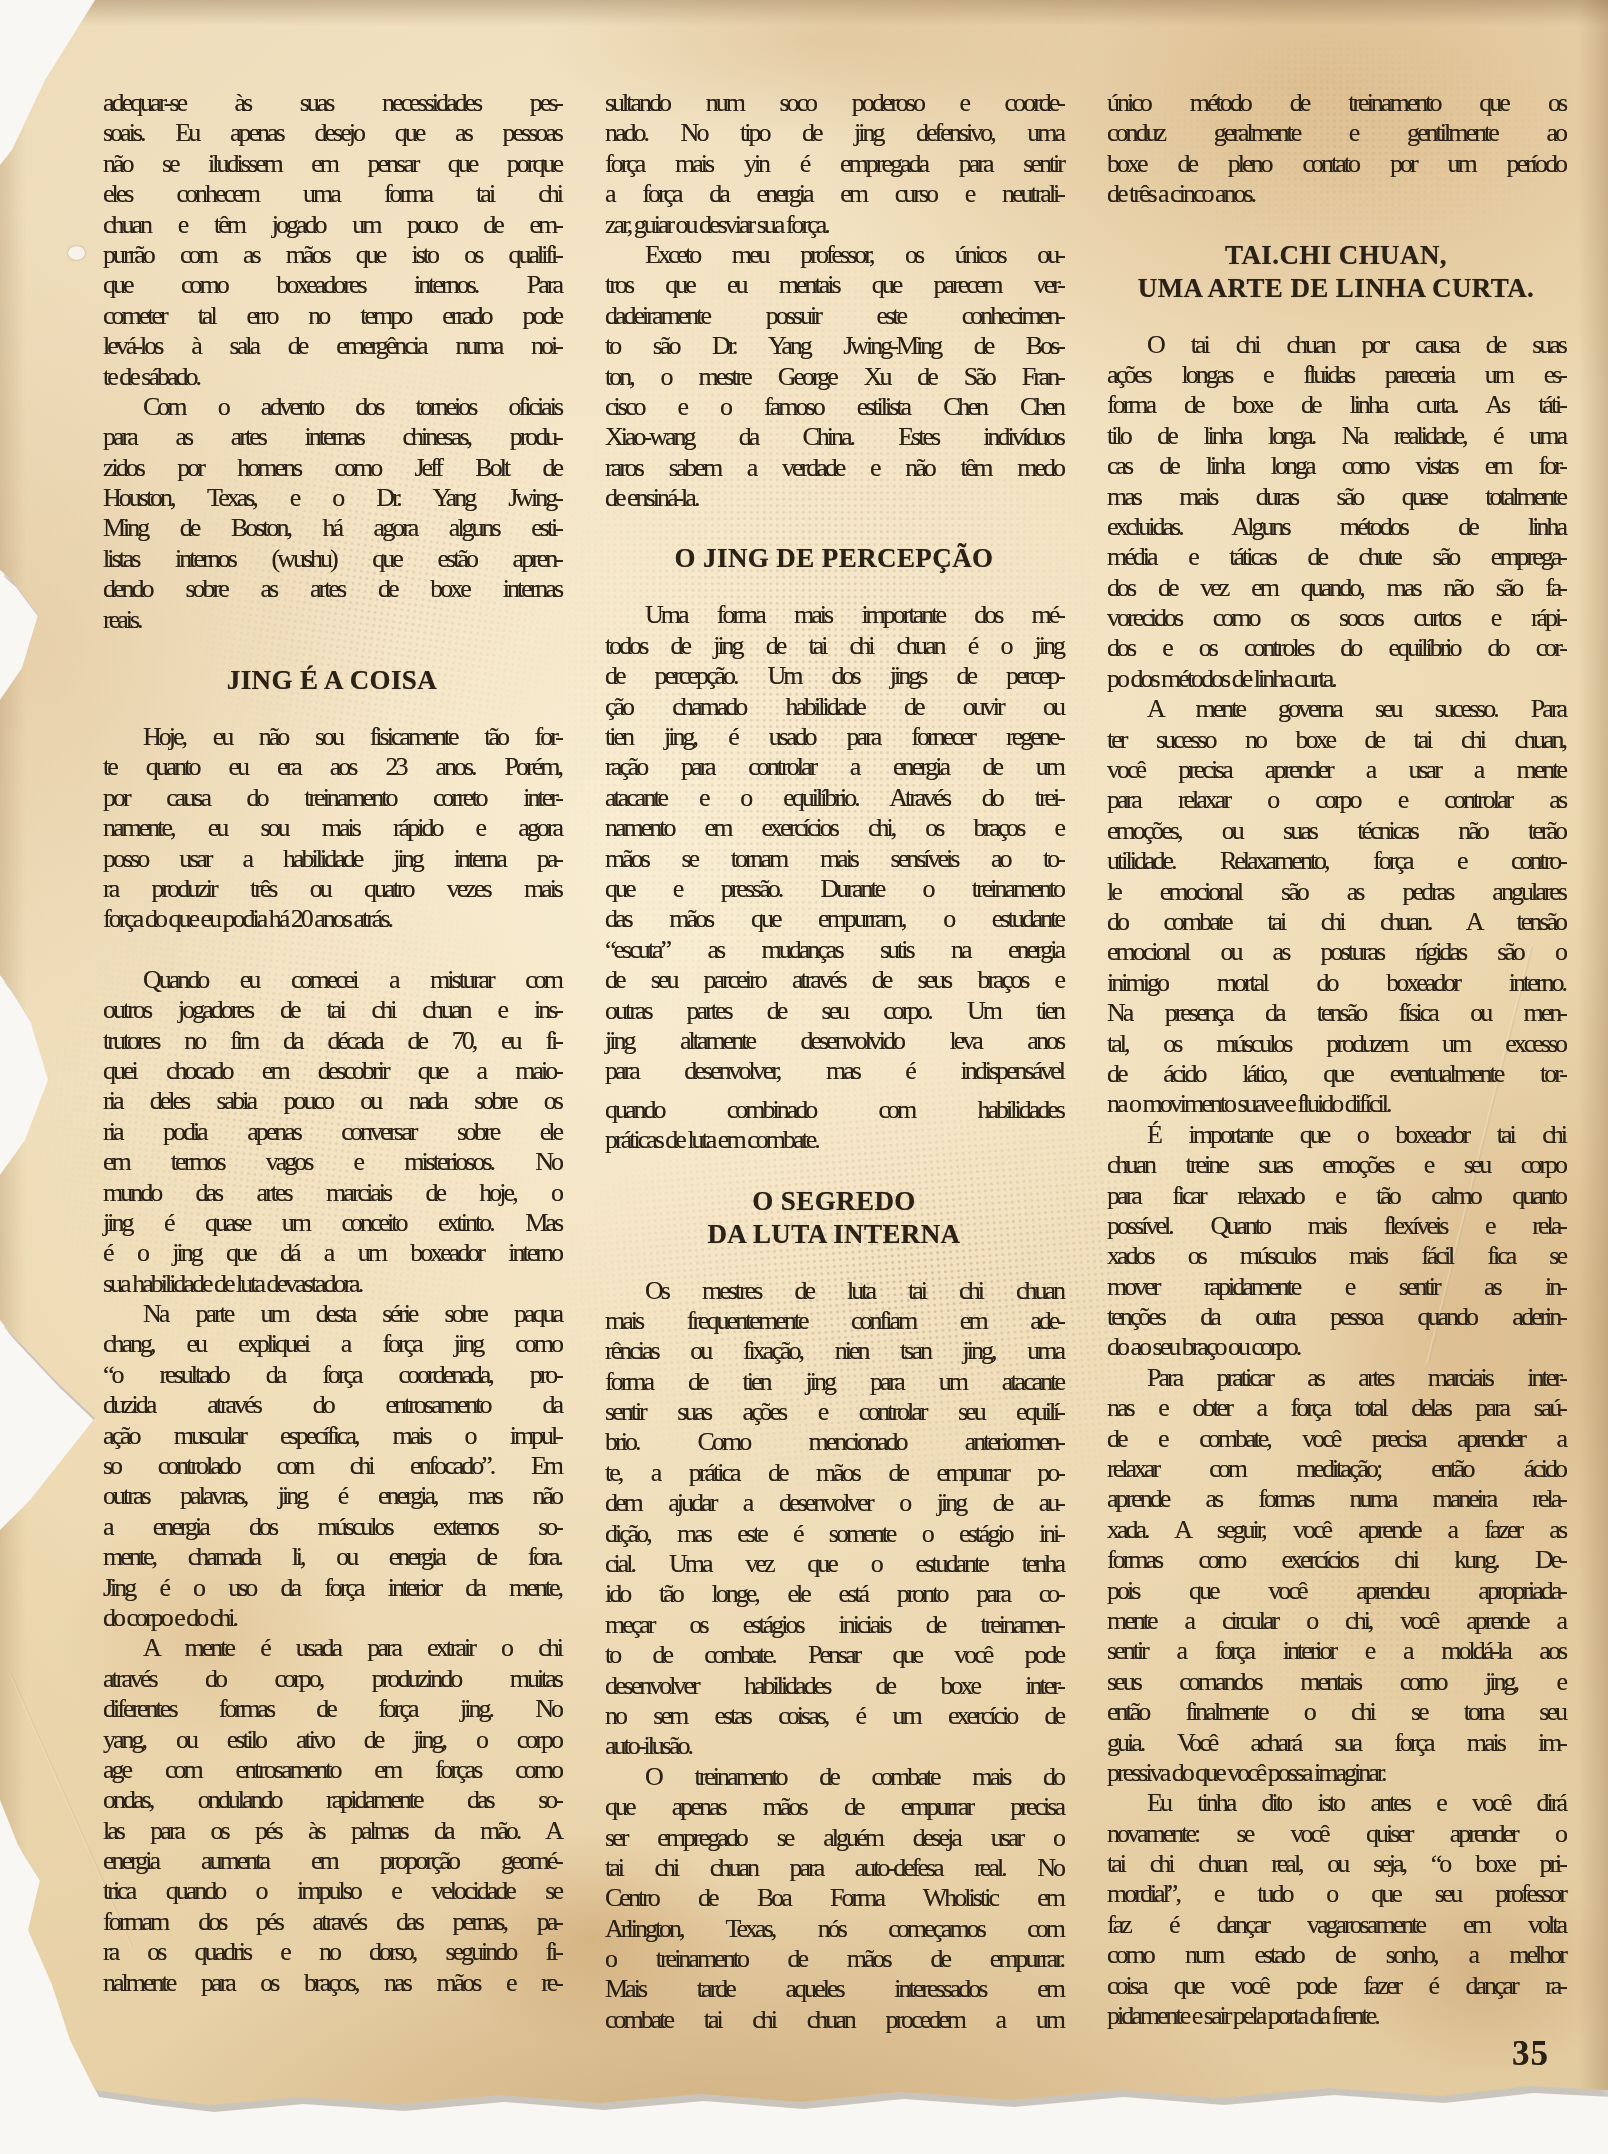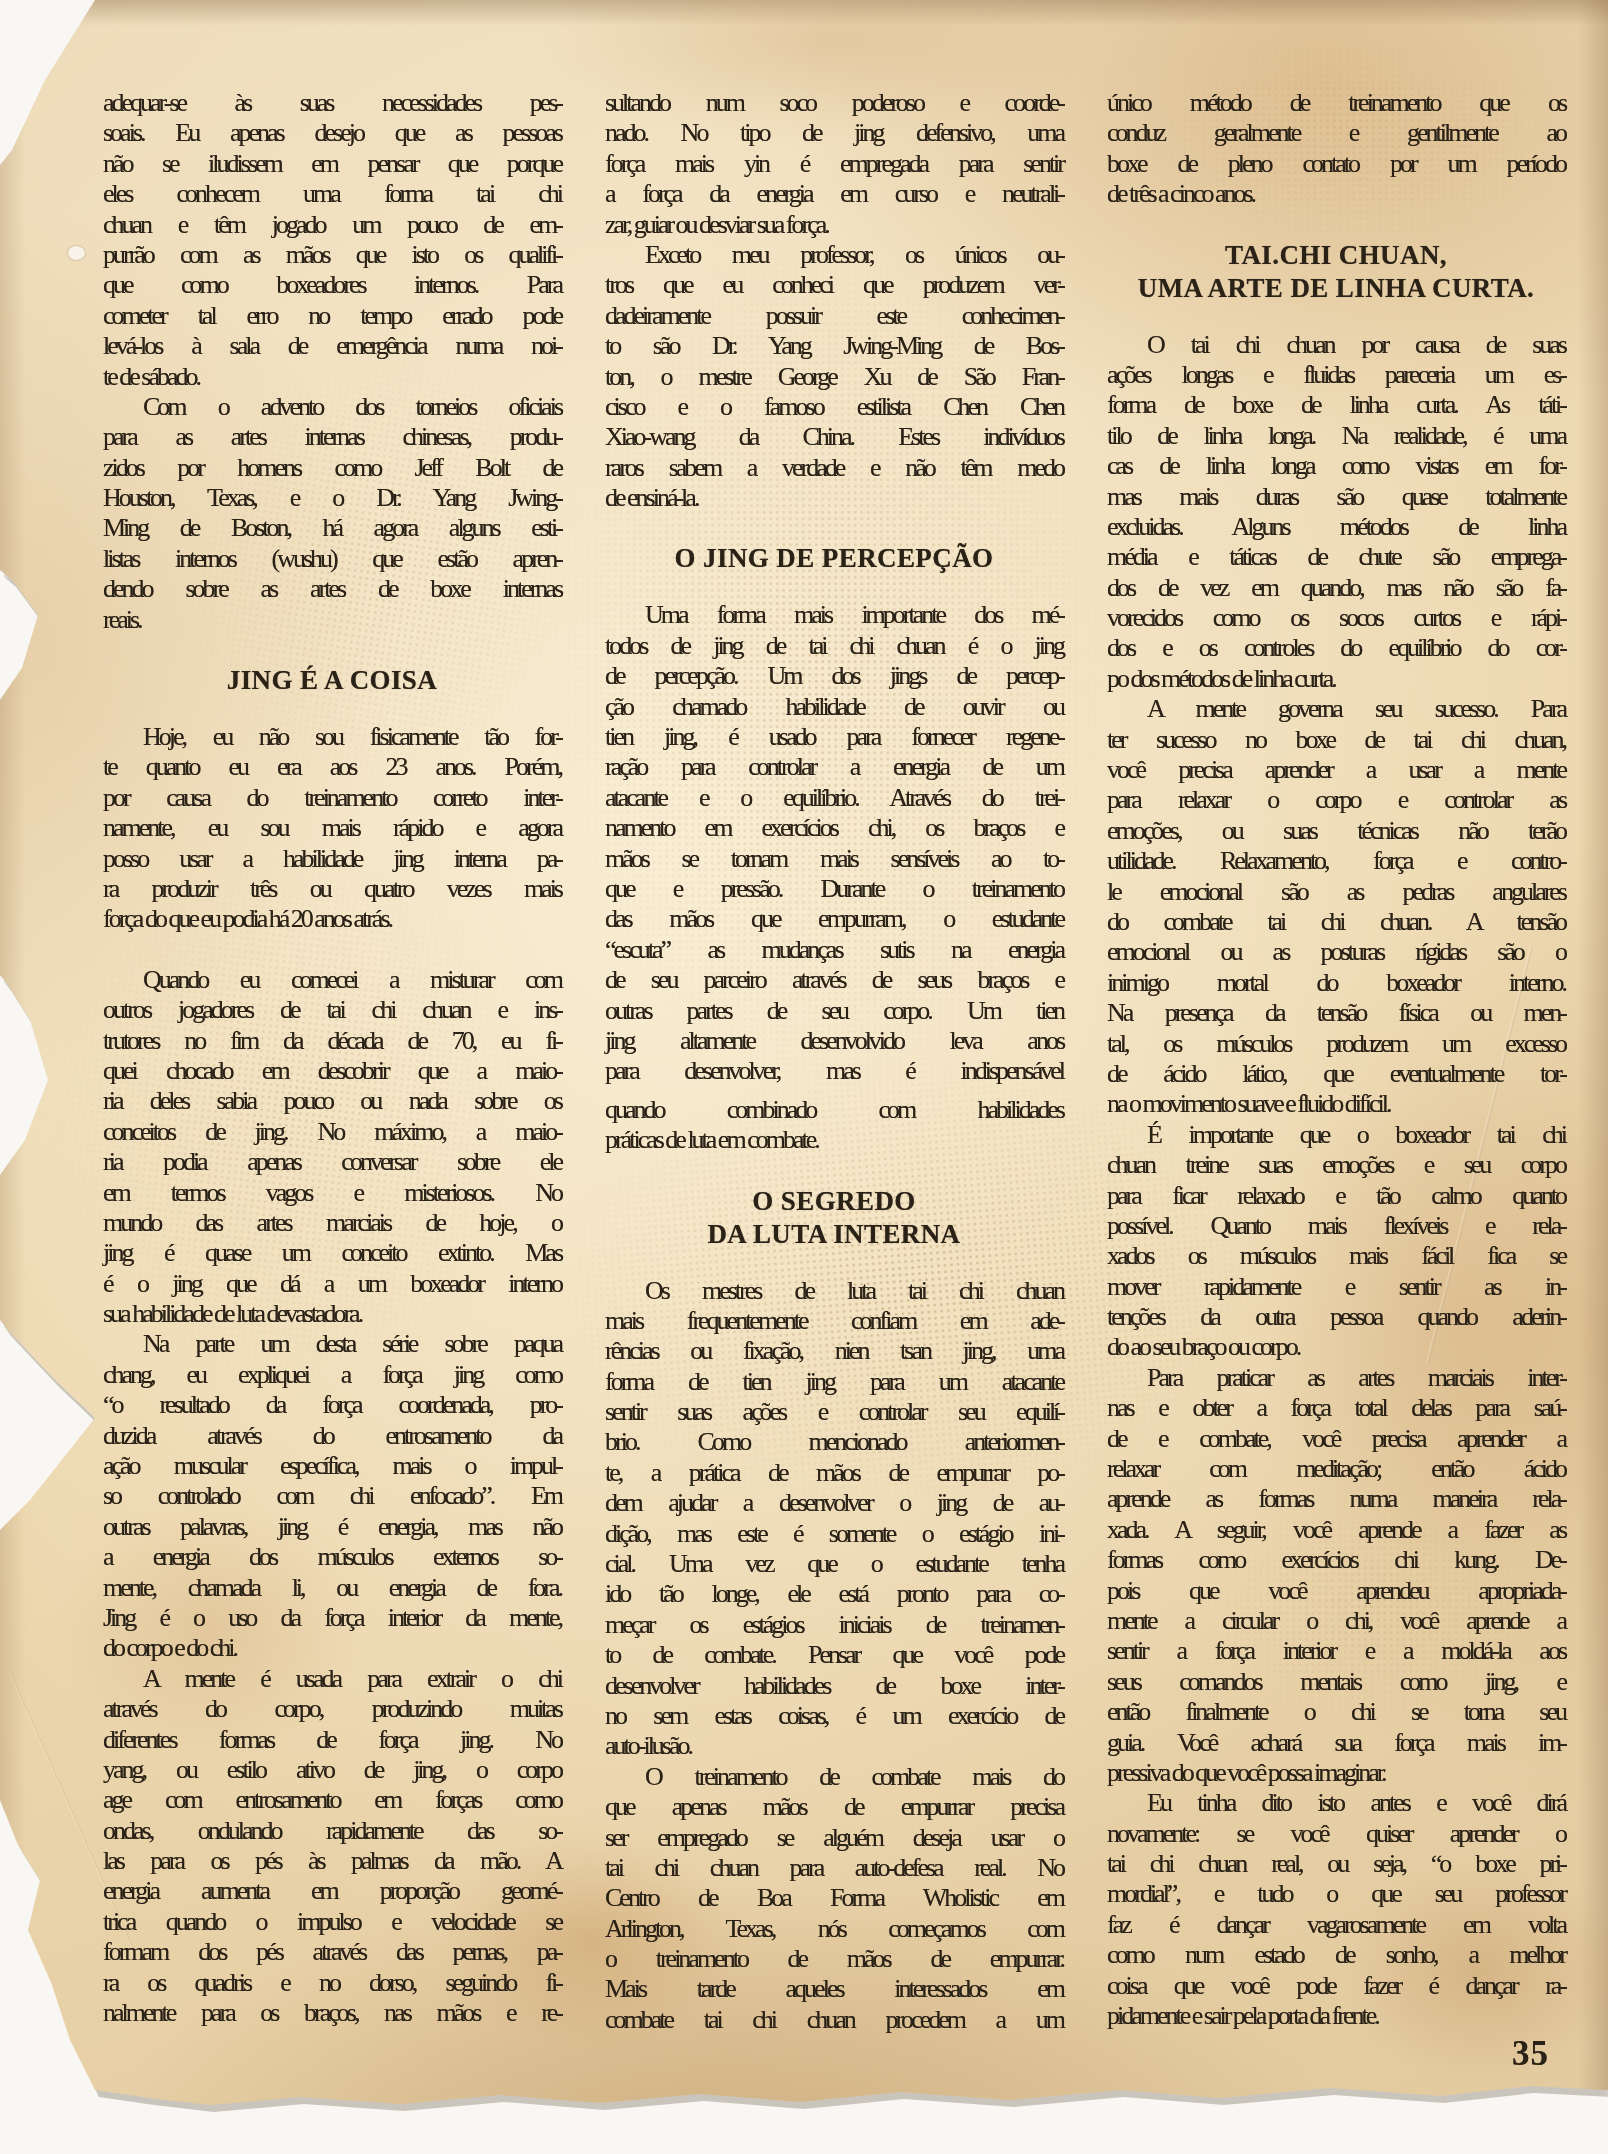--- a/index.html
+++ b/index.html
@@ -133,21 +133,20 @@
           <div class="line" style="white-space: normal; letter-spacing: -3px;">posso usar a habilidade jing interna pa-</div>
           <div class="line" style="white-space: normal; letter-spacing: -3px;">ra produzir três ou quatro vezes mais</div>
           <div class="line last" style="white-space: normal; letter-spacing: -3px;">força do que eu podia há 20 anos atrás.</div>
         </div>
         <div class="para gap-top">
           <div class="line first-indent" style="white-space: normal; letter-spacing: -3px;">Quando eu comecei a misturar com</div>
           <div class="line" style="white-space: normal; letter-spacing: -3px;">outros jogadores de tai chi chuan e ins-</div>
           <div class="line" style="white-space: normal; letter-spacing: -3px;">trutores no fim da década de 70, eu fi-</div>
           <div class="line" style="white-space: normal; letter-spacing: -3px;">quei chocado em descobrir que a maio-</div>
           <div class="line" style="white-space: normal; letter-spacing: -3px;">ria deles sabia pouco ou nada sobre os</div>
-          <div class="line" style="white-space: normal; letter-spacing: -3px;">conceitos de jing. No máximo, a maio-</div>
           <div class="line" style="white-space: normal; letter-spacing: -3px;">ria podia apenas conversar sobre ele</div>
           <div class="line" style="white-space: normal; letter-spacing: -3px;">em termos vagos e misteriosos. No</div>
           <div class="line" style="white-space: normal; letter-spacing: -3px;">mundo das artes marciais de hoje, o</div>
           <div class="line" style="white-space: normal; letter-spacing: -3px;">jing é quase um conceito extinto. Mas</div>
           <div class="line" style="white-space: normal; letter-spacing: -3px;">é o jing que dá a um boxeador interno</div>
           <div class="line last" style="white-space: normal; letter-spacing: -3px;">sua habilidade de luta devastadora.</div>
         </div>
         <div class="para">
           <div class="line first-indent" style="white-space: normal; letter-spacing: -3px;">Na parte um desta série sobre paqua</div>
           <div class="line" style="white-space: normal; letter-spacing: -3px;">chang, eu expliquei a força jing como</div>
@@ -179,21 +178,21 @@
       <div class="col">
         <div class="para">
           <div class="line" style="white-space: normal; letter-spacing: -3px;">sultando num soco poderoso e coorde-</div>
           <div class="line" style="white-space: normal; letter-spacing: -3px;">nado. No tipo de jing defensivo, uma</div>
           <div class="line" style="white-space: normal; letter-spacing: -3px;">força mais yin é empregada para sentir</div>
           <div class="line" style="white-space: normal; letter-spacing: -3px;">a força da energia em curso e neutrali-</div>
           <div class="line last" style="white-space: normal; letter-spacing: -3px;">zar, guiar ou desviar sua força.</div>
         </div>
         <div class="para">
           <div class="line first-indent" style="white-space: normal; letter-spacing: -3px;">Exceto meu professor, os únicos ou-</div>
-          <div class="line" style="white-space: normal; letter-spacing: -3px;">tros que eu conheci que produzem ver-</div>
+          <div class="line" style="white-space: normal; letter-spacing: -3px;">tros que eu mentais que parecem ver-</div>
           <div class="line" style="white-space: normal; letter-spacing: -3px;">dadeiramente possuir este conhecimen-</div>
           <div class="line" style="white-space: normal; letter-spacing: -3px;">to são Dr. Yang Jwing-Ming de Bos-</div>
           <div class="line" style="white-space: normal; letter-spacing: -3px;">ton, o mestre George Xu de São Fran-</div>
           <div class="line" style="white-space: normal; letter-spacing: -3px;">cisco e o famoso estilista Chen Chen</div>
           <div class="line" style="white-space: normal; letter-spacing: -3px;">Xiao-wang da China. Estes indivíduos</div>
           <div class="line" style="white-space: normal; letter-spacing: -3px;">raros sabem a verdade e não têm medo</div>
           <div class="line last" style="white-space: normal; letter-spacing: -3px;">de ensiná-la.</div>
         </div>
         <div class="heading">
           <div class="hline">O JING DE PERCEPÇÃO</div>

